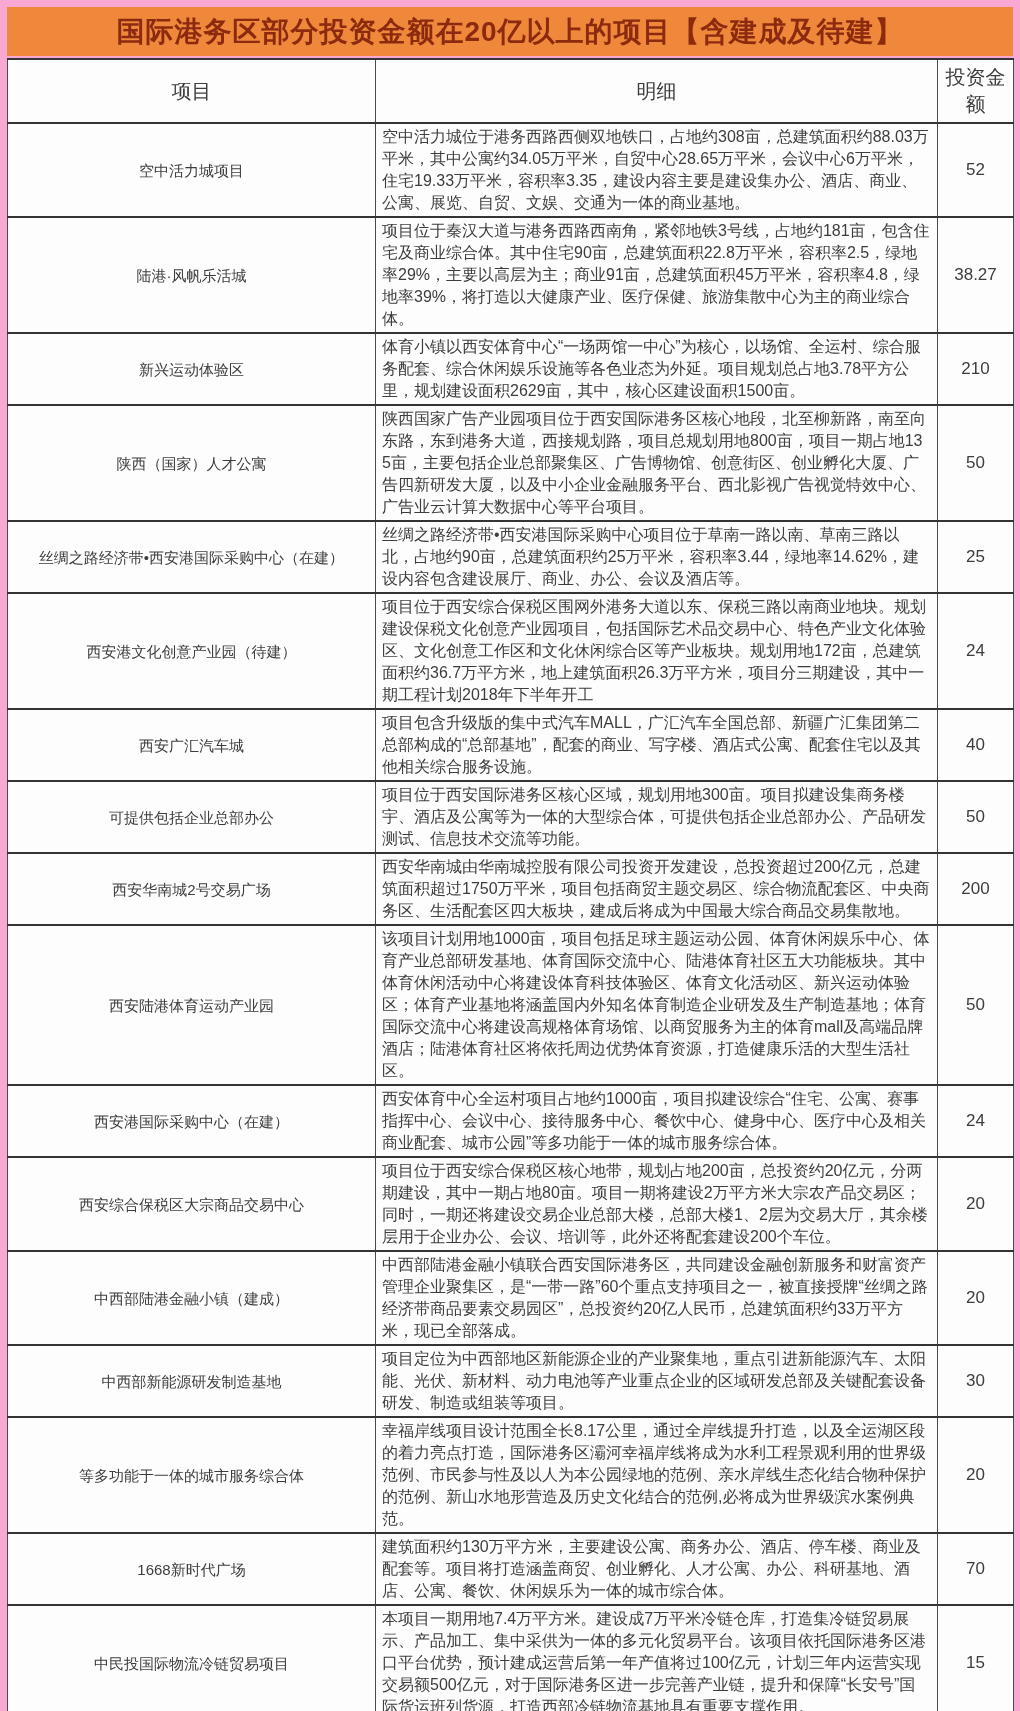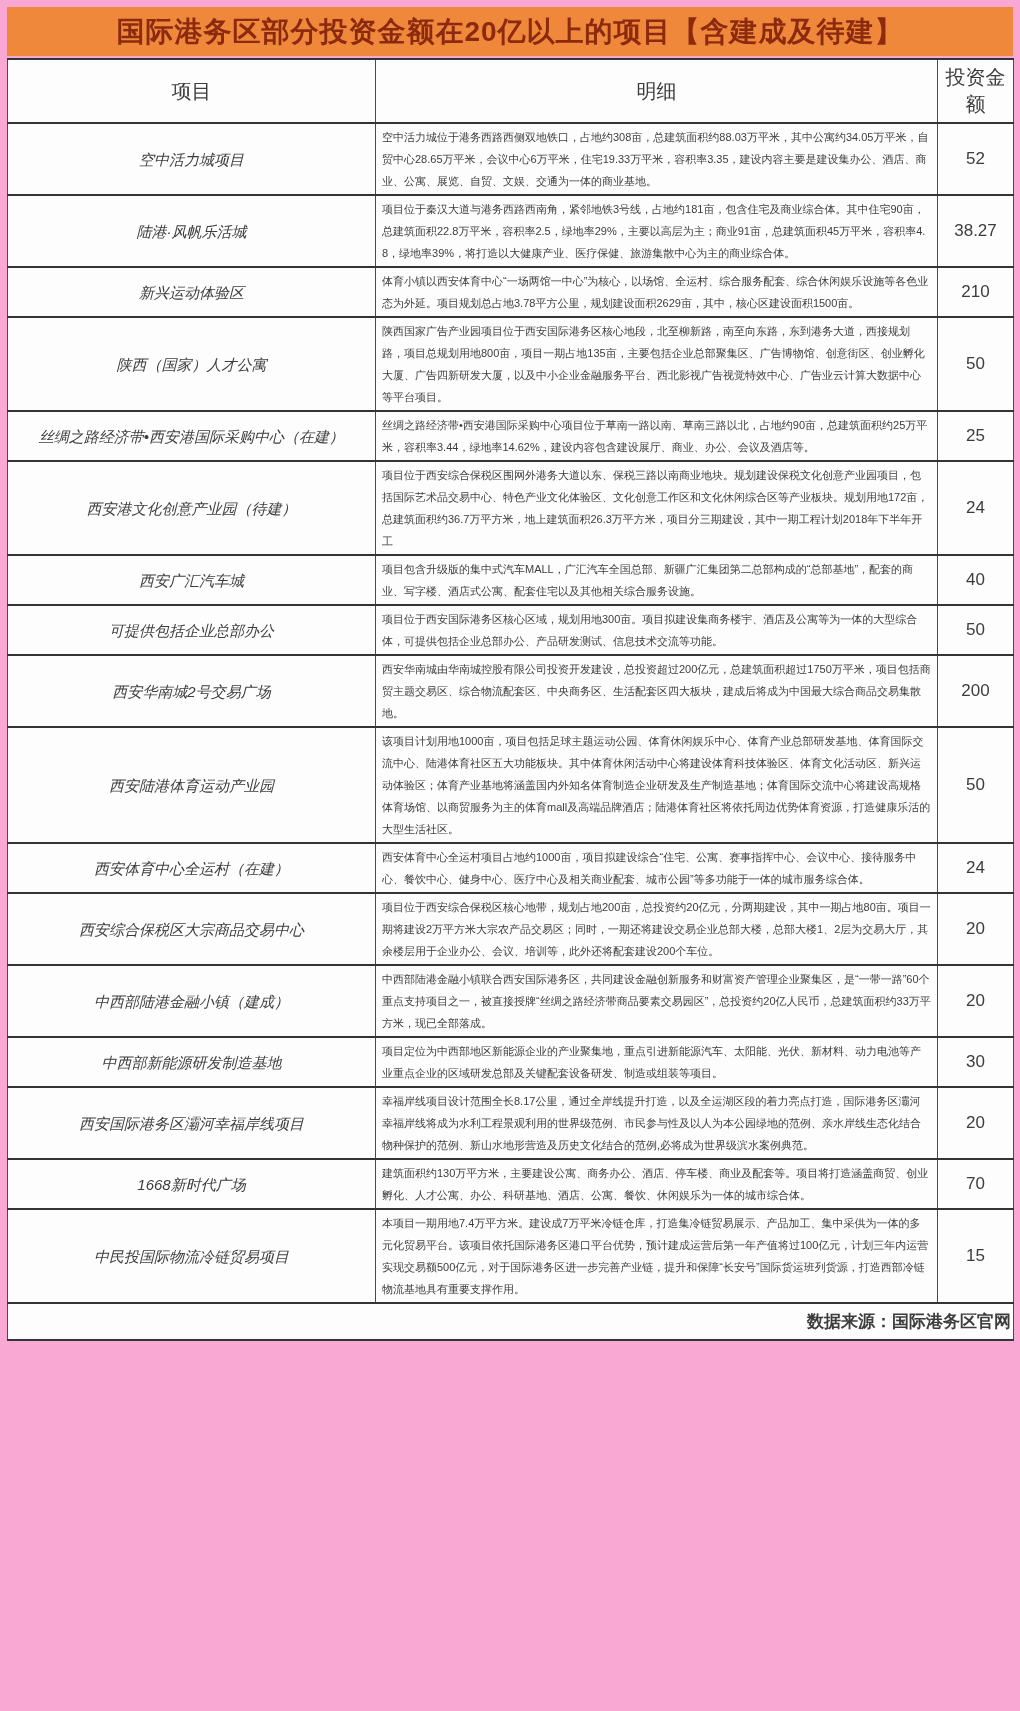--- a/index.html
+++ b/index.html
@@ -60,24 +60,23 @@
     font-size:20px;
     text-align:center;
     padding:4px 2px;
     color:var(--text);
   }
   td.col-project{
     text-align:center;
     font-size:15px;
     padding:4px 10px;
     line-height:21px;
-    font-style:italic;
   }
   td.col-detail{
-    font-size:11px;
+    font-size:16px;
     line-height:22px;
     padding:2px 6px;
     text-align:left;
     word-break:break-all;
     margin-left:15px;
   }
   td.col-amount{
     text-align:center;
     font-size:17px;
     padding:2px;
@@ -166,21 +165,21 @@
     <td class="col-amount">200</td>
   </tr>
 
   <tr>
     <td class="col-project">西安陆港体育运动产业园</td>
     <td class="col-detail">该项目计划用地1000亩，项目包括足球主题运动公园、体育休闲娱乐中心、体育产业总部研发基地、体育国际交流中心、陆港体育社区五大功能板块。其中体育休闲活动中心将建设体育科技体验区、体育文化活动区、新兴运动体验区；体育产业基地将涵盖国内外知名体育制造企业研发及生产制造基地；体育国际交流中心将建设高规格体育场馆、以商贸服务为主的体育mall及高端品牌酒店；陆港体育社区将依托周边优势体育资源，打造健康乐活的大型生活社区。</td>
     <td class="col-amount">50</td>
   </tr>
 
   <tr>
-    <td class="col-project">西安体育中心全运村（在建）</td>
+    <td class="col-project">西安港国际采购中心（在建）</td>
     <td class="col-detail">西安体育中心全运村项目占地约1000亩，项目拟建设综合“住宅、公寓、赛事指挥中心、会议中心、接待服务中心、餐饮中心、健身中心、医疗中心及相关商业配套、城市公园”等多功能于一体的城市服务综合体。</td>
     <td class="col-amount">24</td>
   </tr>
 
   <tr>
     <td class="col-project">西安综合保税区大宗商品交易中心</td>
     <td class="col-detail">项目位于西安综合保税区核心地带，规划占地200亩，总投资约20亿元，分两期建设，其中一期占地80亩。项目一期将建设2万平方米大宗农产品交易区；同时，一期还将建设交易企业总部大楼，总部大楼1、2层为交易大厅，其余楼层用于企业办公、会议、培训等，此外还将配套建设200个车位。</td>
     <td class="col-amount">20</td>
   </tr>
 
@@ -190,21 +189,21 @@
     <td class="col-amount">20</td>
   </tr>
 
   <tr>
     <td class="col-project">中西部新能源研发制造基地</td>
     <td class="col-detail">项目定位为中西部地区新能源企业的产业聚集地，重点引进新能源汽车、太阳能、光伏、新材料、动力电池等产业重点企业的区域研发总部及关键配套设备研发、制造或组装等项目。</td>
     <td class="col-amount">30</td>
   </tr>
 
   <tr>
-    <td class="col-project">西安国际港务区灞河幸福岸线项目</td>
+    <td class="col-project">等多功能于一体的城市服务综合体</td>
     <td class="col-detail">幸福岸线项目设计范围全长8.17公里，通过全岸线提升打造，以及全运湖区段的着力亮点打造，国际港务区灞河幸福岸线将成为水利工程景观利用的世界级范例、市民参与性及以人为本公园绿地的范例、亲水岸线生态化结合物种保护的范例、新山水地形营造及历史文化结合的范例,必将成为世界级滨水案例典范。</td>
     <td class="col-amount">20</td>
   </tr>
 
   <tr>
     <td class="col-project">1668新时代广场</td>
     <td class="col-detail">建筑面积约130万平方米，主要建设公寓、商务办公、酒店、停车楼、商业及配套等。项目将打造涵盖商贸、创业孵化、人才公寓、办公、科研基地、酒店、公寓、餐饮、休闲娱乐为一体的城市综合体。</td>
     <td class="col-amount">70</td>
   </tr>
 

